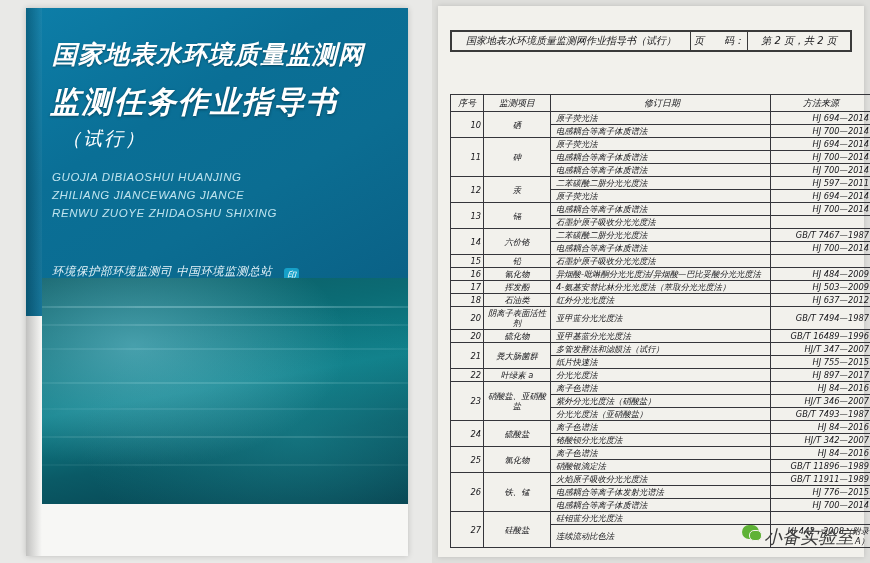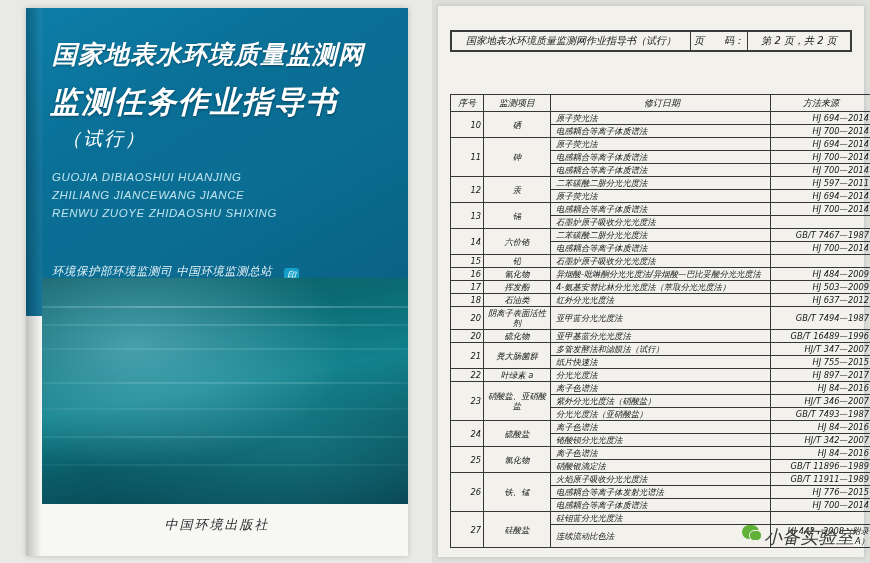--- a/index.html
+++ b/index.html
@@ -249,21 +249,20 @@
     <div class="cover-photo">
       <div class="wave" style="top:28px;"></div>
       <div class="wave" style="top:46px; opacity:.6;"></div>
       <div class="wave" style="top:70px; opacity:.45;"></div>
       <div class="wave" style="top:104px; opacity:.55;"></div>
       <div class="wave" style="top:130px; opacity:.35;"></div>
       <div class="wave" style="top:158px; opacity:.5;"></div>
       <div class="wave" style="top:186px; opacity:.3;"></div>
     </div>
 
-    <div class="cover-publisher">中国环境出版社</div>
   </div>
 
   <div id="right-pane">
     <div class="sheet">
 
       <div class="hdr">
         <table>
           <tbody>
               <tr>
             <td class="c-left" rowspan="1">国家地表水环境质量监测网作业指导书（试行）</td>

